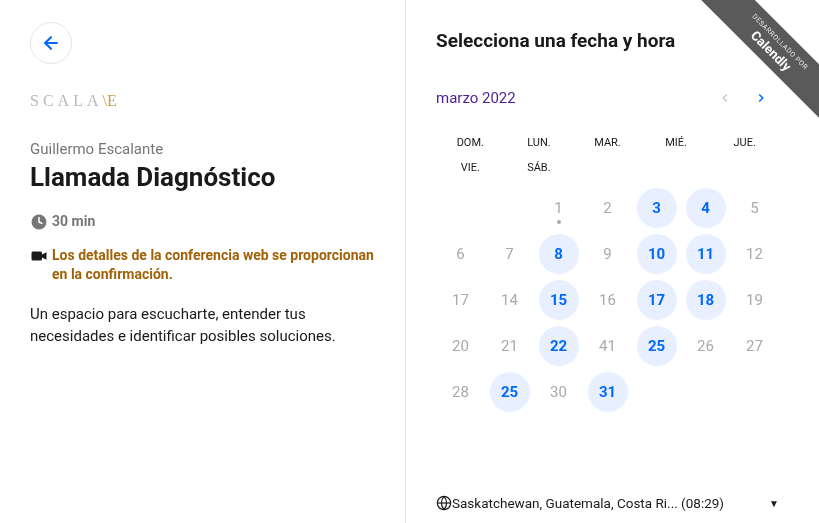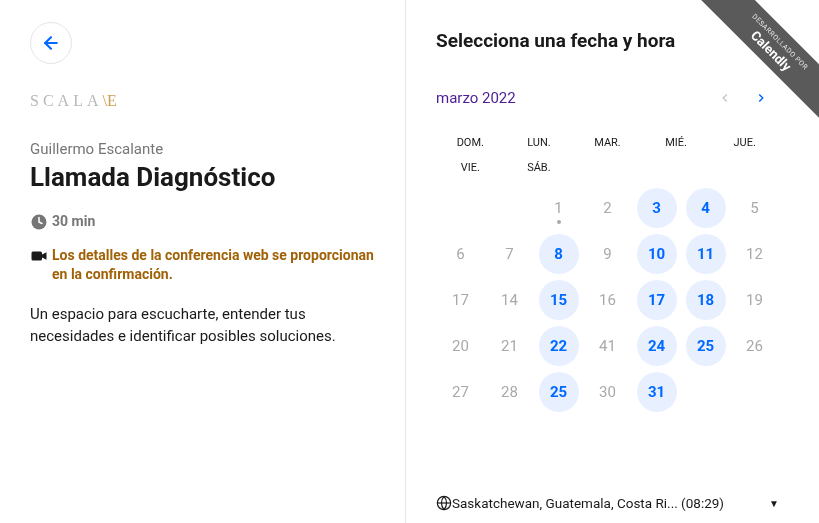--- a/index.html
+++ b/index.html
@@ -314,23 +314,20 @@
           <div class="day unavailable">
             <div class="day-inner">21</div>
           </div>
           <div class="day available">
             <div class="day-inner">22</div>
           </div>
           <div class="day unavailable">
             <div class="day-inner">41</div>
           </div>
           <div class="day available">
-            <div class="day-inner">24</div>
-          </div>
-          <div class="day available">
             <div class="day-inner">25</div>
           </div>
           <div class="day unavailable">
             <div class="day-inner">26</div>
           </div>
           <div class="day unavailable">
             <div class="day-inner">27</div>
           </div>
           <div class="day unavailable">
             <div class="day-inner">28</div>

